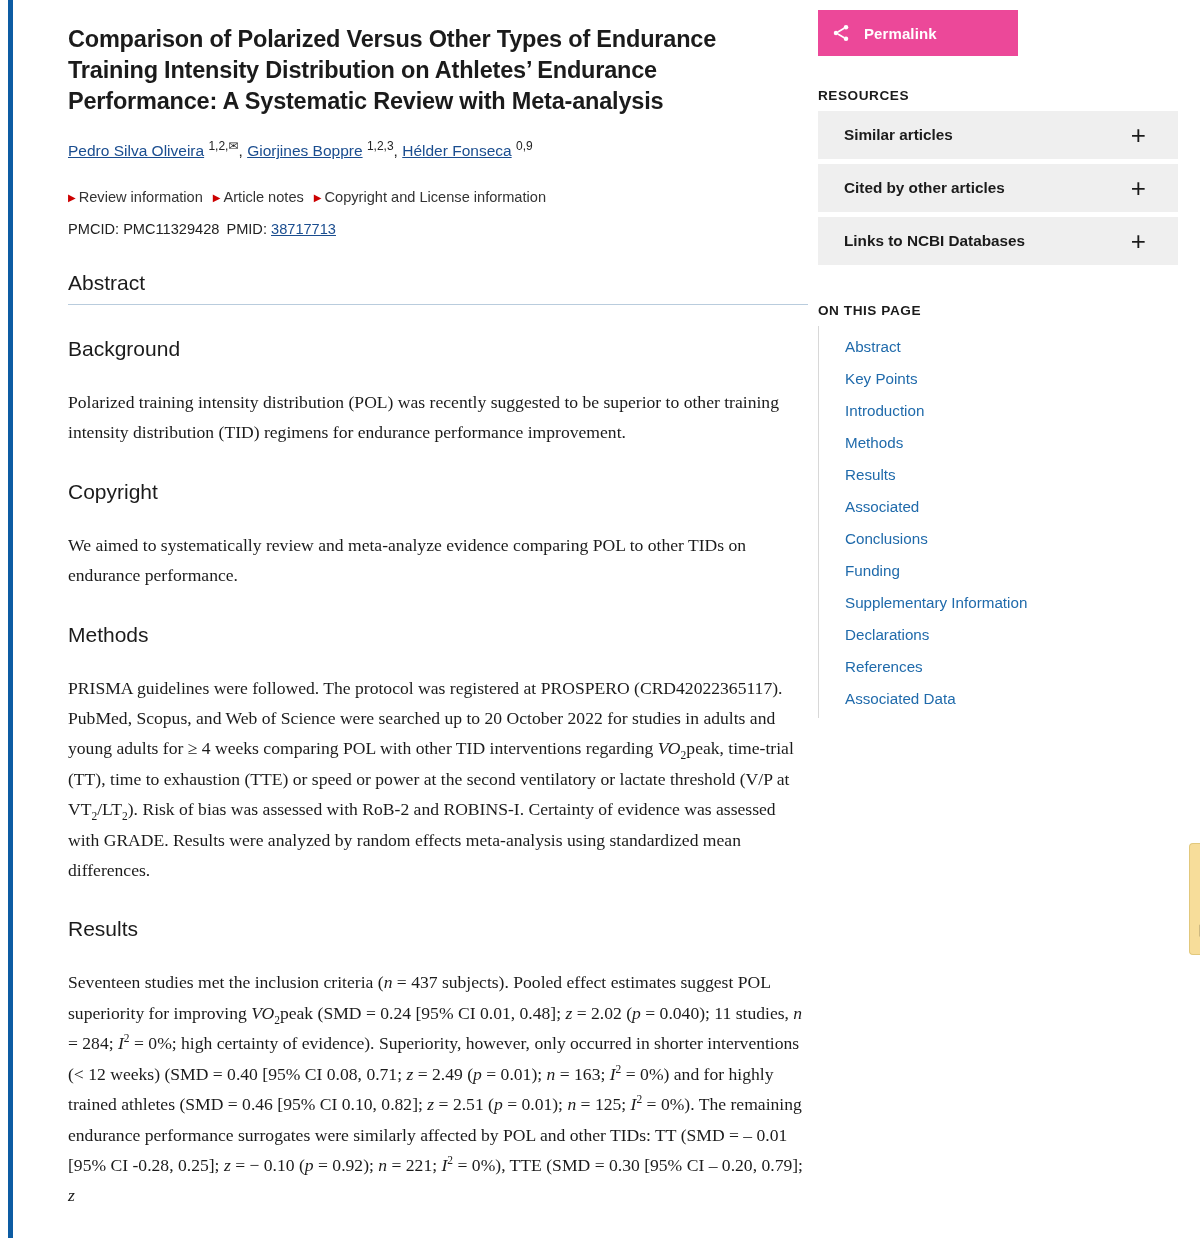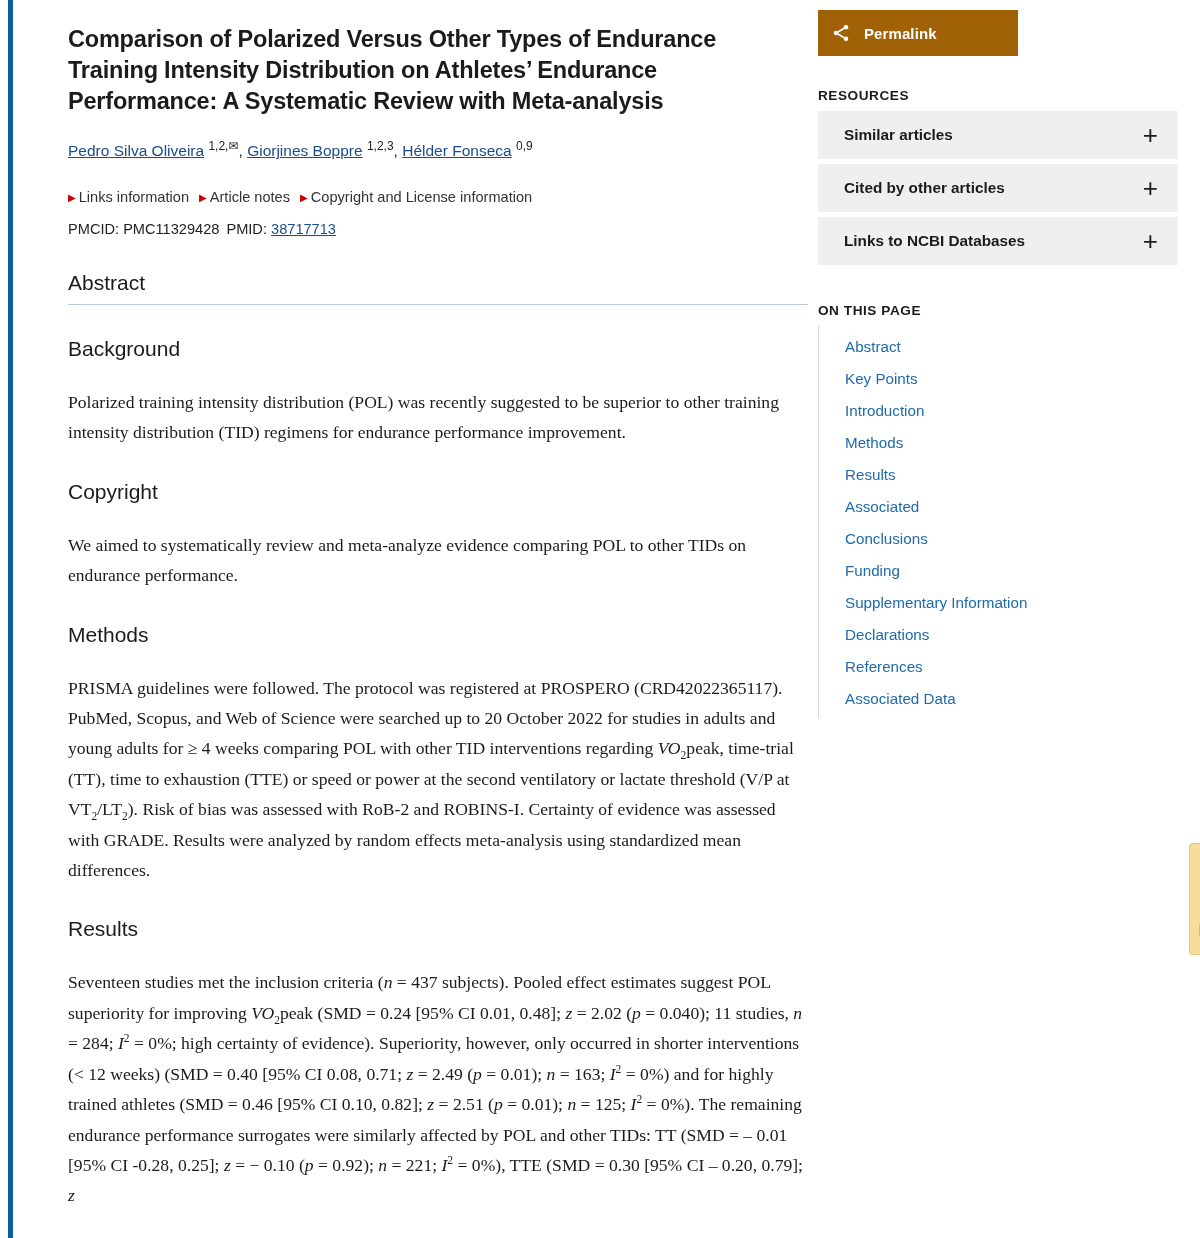--- a/index.html
+++ b/index.html
@@ -144,21 +144,21 @@
     width: 410px;
     padding: 10px 0 0 0;
     box-sizing: border-box;
     position: relative;
   }
 
   #permalink-button {
     margin-left: 8px;
     width: 200px;
     height: 46px;
-    background: #a16207;
+    background: #ec4899;
     color: #ffffff;
     display: flex;
     align-items: center;
     border: none;
     cursor: pointer;
     padding: 0;
   }
   #permalink-button .share-ico {
     width: 46px;
     display: flex;
@@ -180,21 +180,21 @@
   }
 
   .resource-row {
     margin-left: 8px;
     width: 360px;
     height: 48px;
     background: #efefef;
     display: flex;
     align-items: center;
     justify-content: space-between;
-    padding: 0 20px 0 26px;
+    padding: 0 32px 0 26px;
     box-sizing: border-box;
     margin-bottom: 5px;
     cursor: pointer;
   }
   .resource-row .rlabel {
     font-size: 15.3px;
     font-weight: bold;
     color: #1b1b1b;
   }
   .plus-icon {
@@ -265,21 +265,21 @@
 
   <div id="article-column">
 
     <h1 id="article-title">Comparison of Polarized Versus Other Types of Endurance Training Intensity Distribution on Athletes’ Endurance Performance: A Systematic Review with Meta-analysis</h1>
 
     <div id="author-line">
       <a href="#"><span>Pedro Silva Oliveira</span></a><span class="sp">&nbsp;</span><sup>1,2,✉</sup><span class="author-sep">, </span><a href="#"><span>Giorjines Boppre</span></a><span class="sp">&nbsp;</span><sup>1,2,3</sup><span class="author-sep">, </span><a href="#"><span>Hélder Fonseca</span></a><span class="sp">&nbsp;</span><sup>0,9</sup>
     </div>
 
     <div id="meta-links">
-      <span class="mlink"><span class="caret">▶</span><span>Links information</span></span><span class="mlink"><span class="caret">▶</span><span>Article notes</span></span><span class="mlink"><span class="caret">▶</span><span>Copyright and License information</span></span>
+      <span class="mlink"><span class="caret">▶</span><span>Review information</span></span><span class="mlink"><span class="caret">▶</span><span>Article notes</span></span><span class="mlink"><span class="caret">▶</span><span>Copyright and License information</span></span>
     </div>
 
     <div id="ids-line">
       <span>PMCID:</span>
       <span>PMC11329428</span><span class="id-gap"></span><span>PMID:</span>
       <a href="#">38717713</a>
     </div>
 
     <h2 class="abstract-head">Abstract</h2>
 

